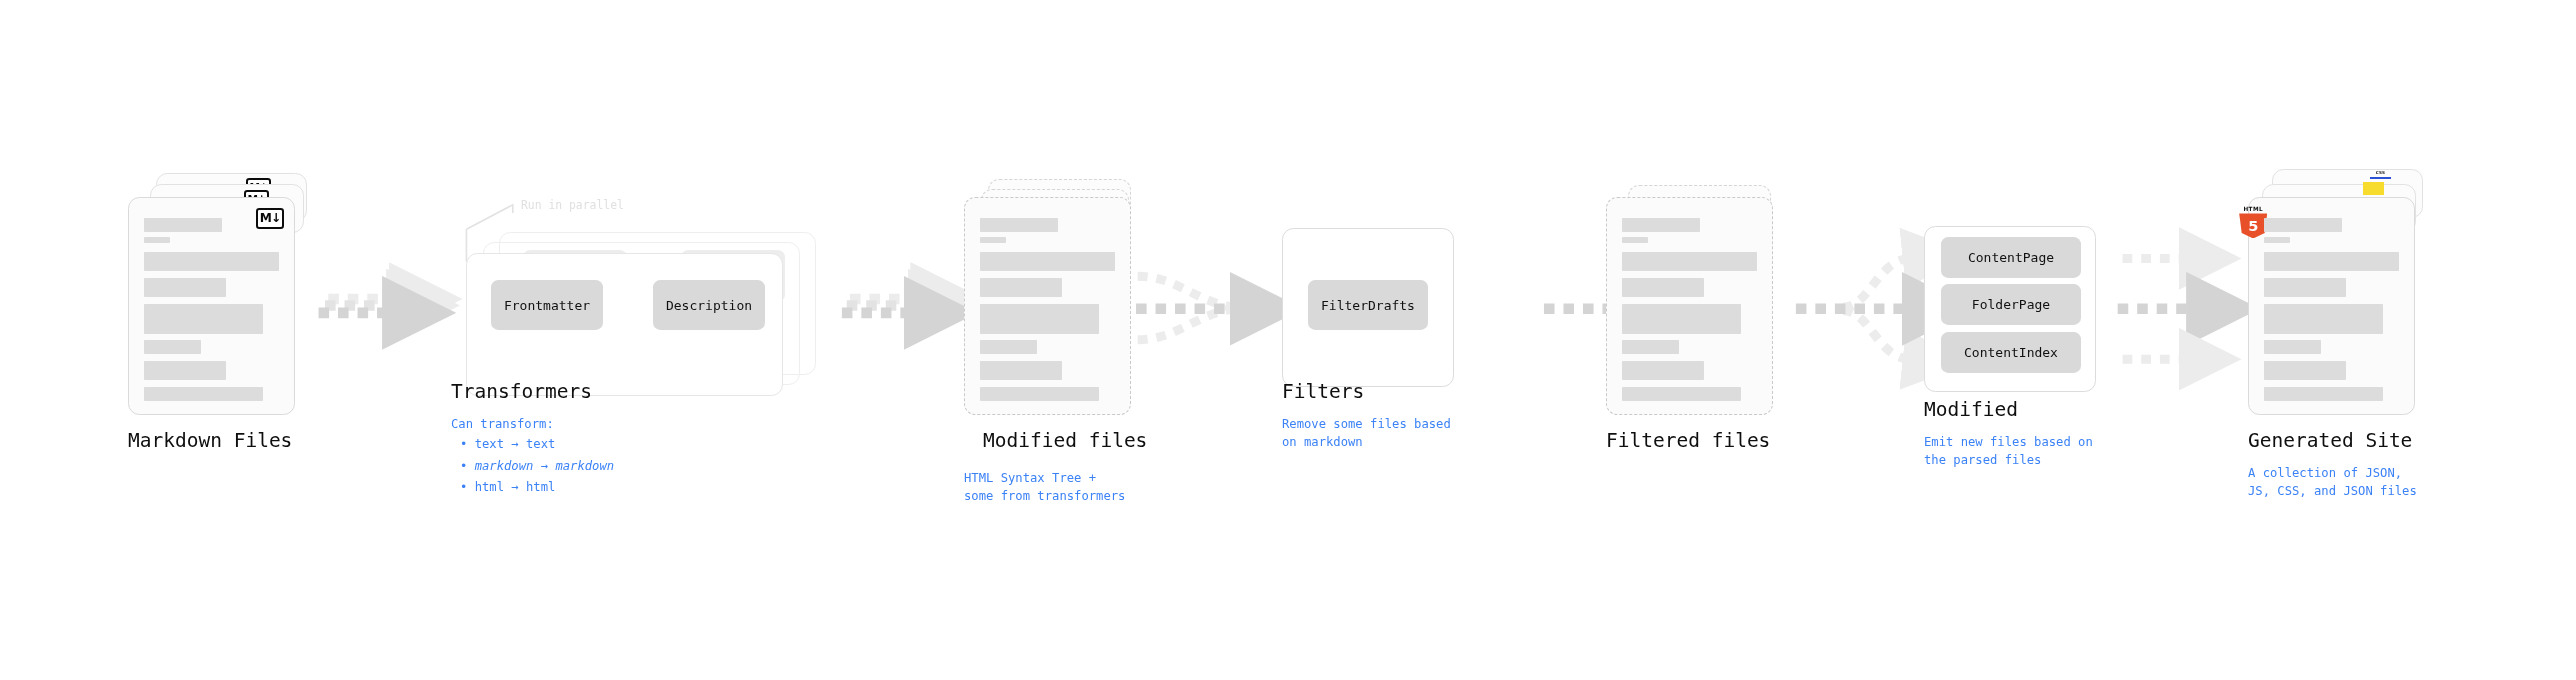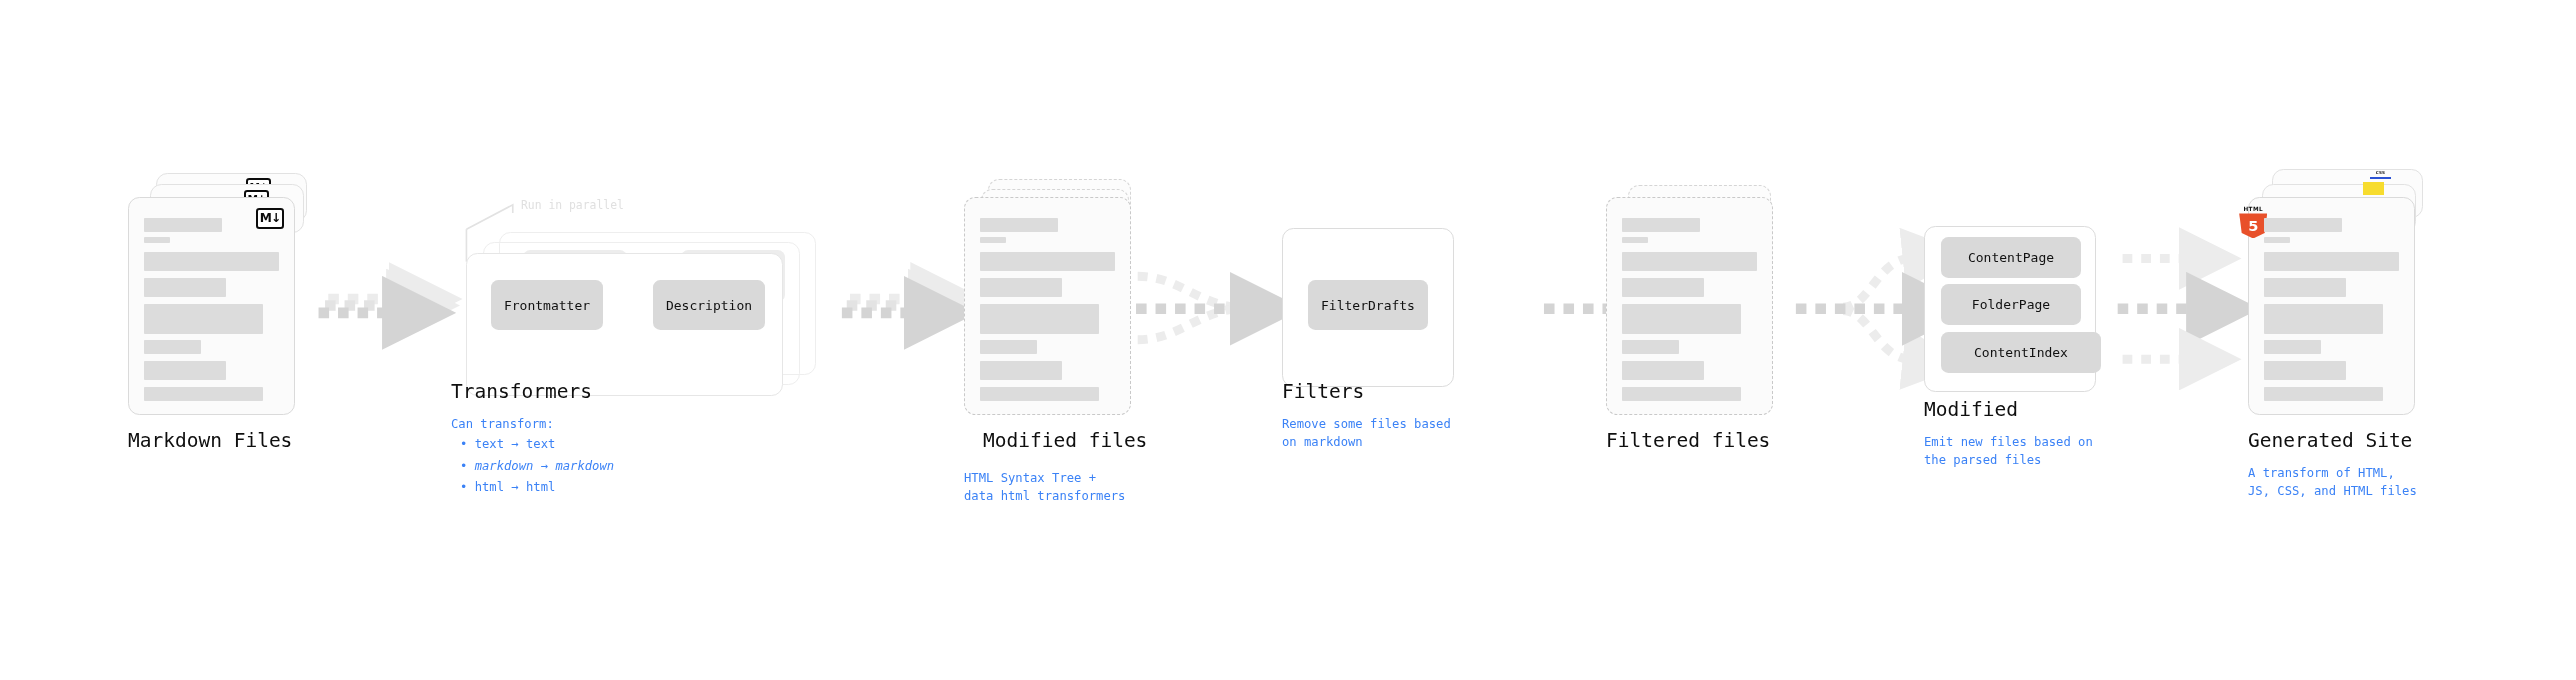--- a/index.html
+++ b/index.html
@@ -257,21 +257,21 @@
         <div class="bar b3"></div>
         <div class="bar b4"></div>
         <div class="bar b5"></div>
         <div class="bar b6"></div>
         <div class="bar b7"></div>
       </div>
     </div>
 
     <div class="title" style="left:964px;top:429px;margin-left:19px;">Modified files</div>
     <div class="sub" style="left:964px;top:470px;">HTML Syntax Tree +</div>
-    <div class="sub" style="left:964px;top:488px;">data html transformers</div>
+    <div class="sub" style="left:964px;top:488px;">some from transformers</div>
   </div>
 
   <div class="node">
     <div class="pbox" style="left:1282px;top:228px;width:172px;height:159px;"></div>
     <div class="chip" style="left:1308px;top:280px;width:120px;height:50px;">
       <span>FilterDrafts</span>
     </div>
 
     <div class="title" style="left:1282px;top:380px;text-align:right;">Filters</div>
     <div class="sub" style="left:1282px;top:416px;">Remove some files based</div>
@@ -299,21 +299,21 @@
 
   <div class="node">
     <div class="pbox" style="left:1924px;top:226px;width:172px;height:166px;"></div>
 
     <div class="chip" style="left:1941px;top:237px;width:140px;height:41px;">
       <span>ContentPage</span>
     </div>
     <div class="chip" style="left:1941px;top:284px;width:140px;height:41px;">
       <span>FolderPage</span>
     </div>
-    <div class="chip" style="left:1941px;top:332px;width:160px;height:41px;justify-content:center;">
+    <div class="chip" style="left:1941px;top:332px;width:140px;height:41px;justify-content:center;">
       <span>ContentIndex</span>
     </div>
 
     <div class="title" style="left:1924px;top:398px;">Modified</div>
     <div class="sub" style="left:1924px;top:434px;">Emit new files based on</div>
     <div class="sub" style="left:1924px;top:452px;">the parsed files</div>
   </div>
 
   <div class="node">
     <div class="ghost" style="left:2272px;top:169px;width:151px;height:49px;"></div>
@@ -336,18 +336,18 @@
         <div class="bar b2"></div>
         <div class="bar b3"></div>
         <div class="bar b4"></div>
         <div class="bar b5"></div>
         <div class="bar b6"></div>
         <div class="bar b7"></div>
       </div>
     </div>
 
     <div class="title" style="left:2248px;top:429px;">Generated Site</div>
-    <div class="sub" style="left:2248px;top:465px;">A transform of HTML,</div>
-    <div class="sub" style="left:2248px;top:483px;">JS, CSS, and HTML files</div>
+    <div class="sub" style="left:2248px;top:465px;">A collection of JSON,</div>
+    <div class="sub" style="left:2248px;top:483px;">JS, CSS, and JSON files</div>
   </div>
 
 </div>
 
 
 </body></html>

